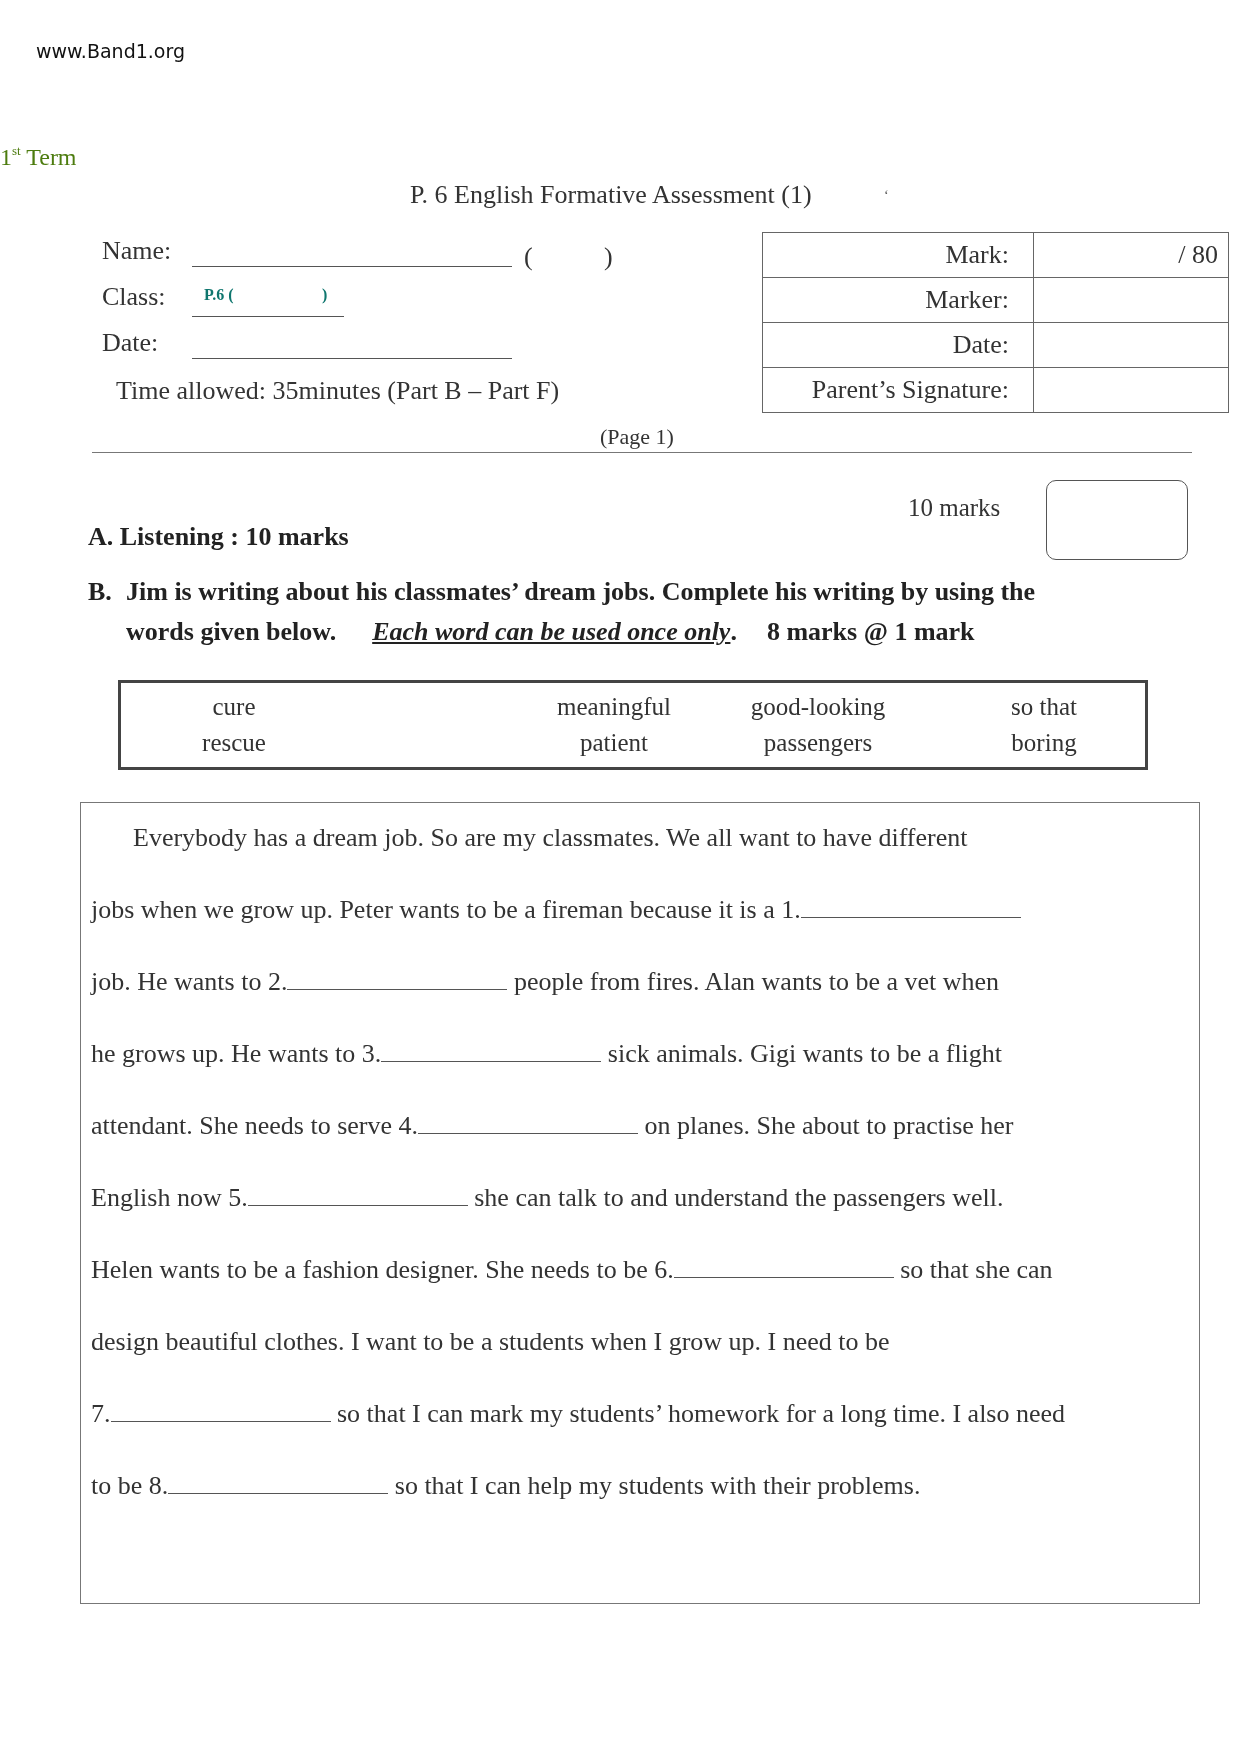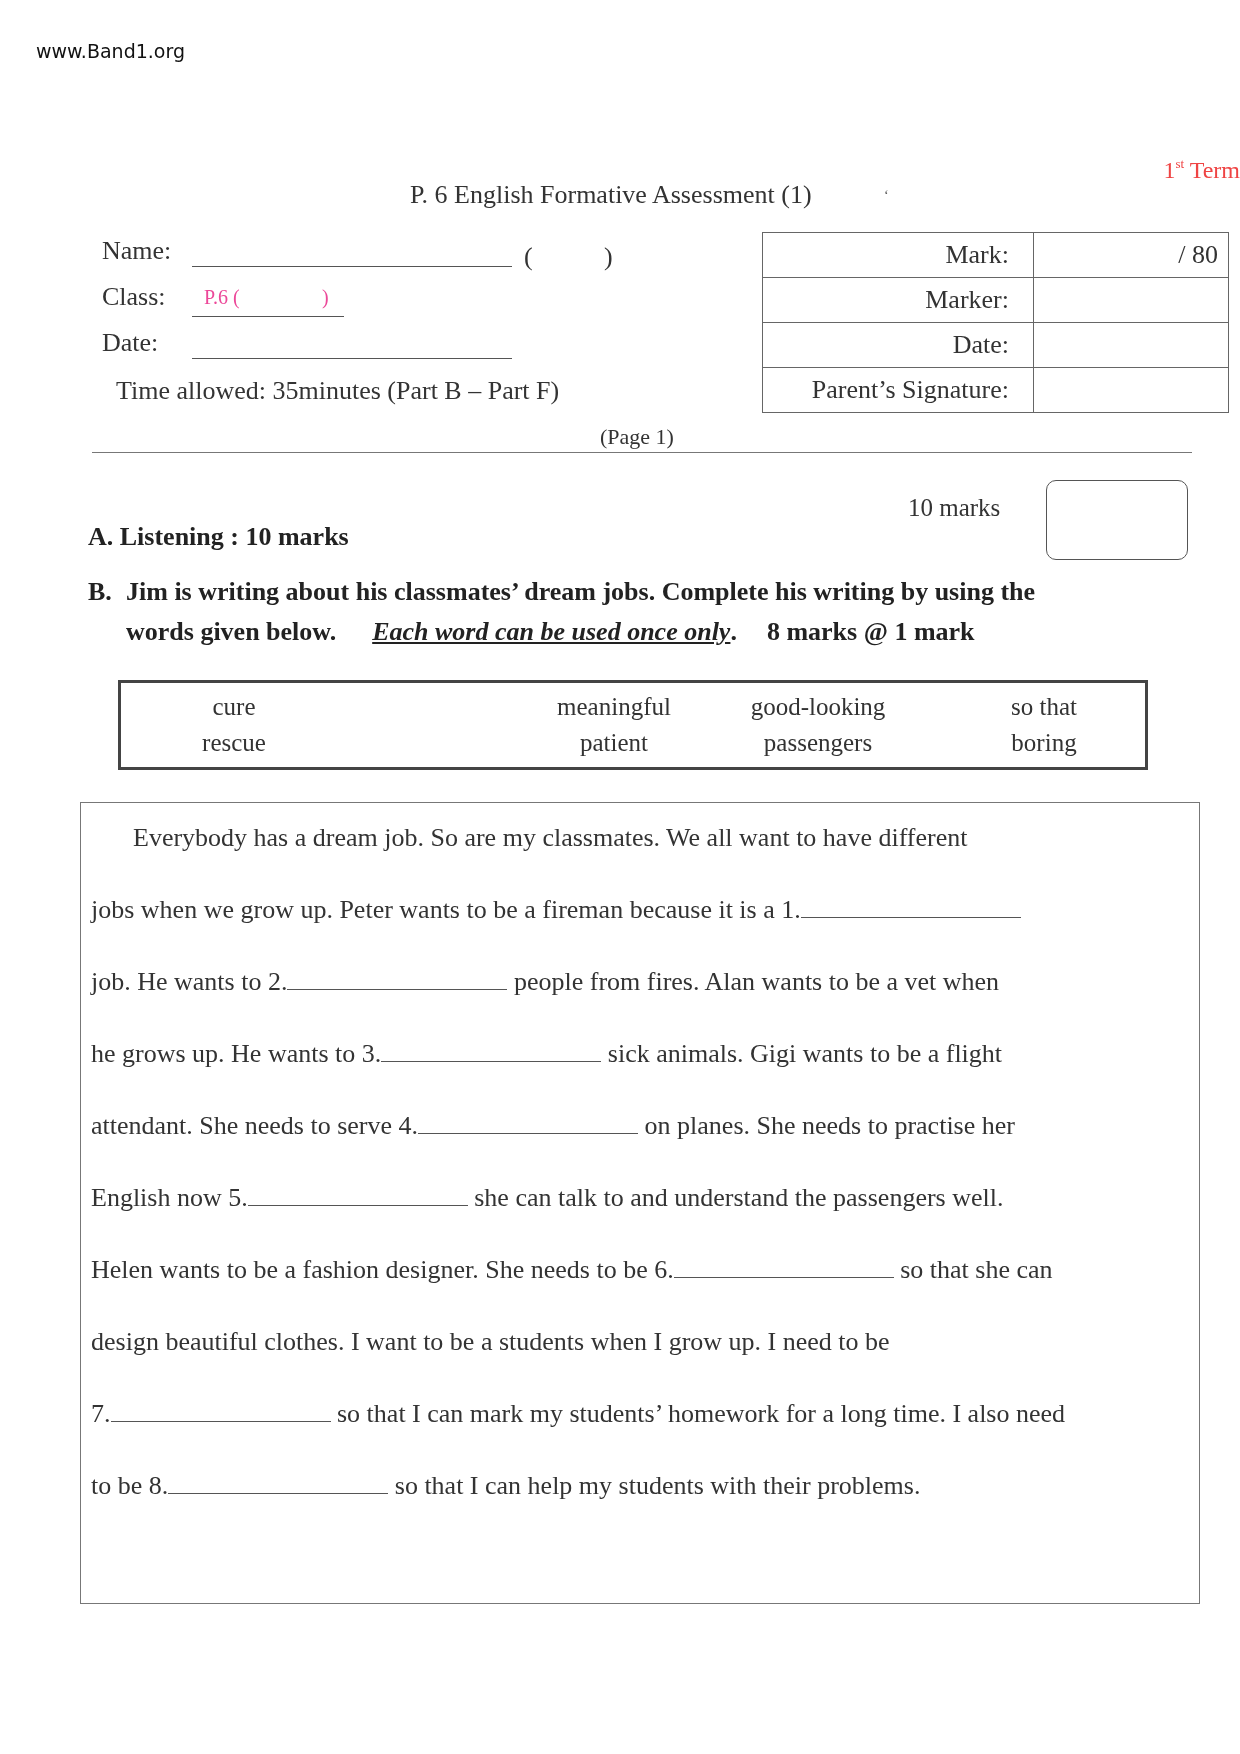--- a/index.html
+++ b/index.html
@@ -1,27 +1,27 @@
 <!DOCTYPE html>
 <html><head>
 <meta charset="utf-8">
 <style>
   html, body { margin: 0; padding: 0; background: #ffffff; }
   body { width: 1240px; height: 1754px; position: relative; overflow: hidden; color: #222; font-family: "Liberation Serif", "DejaVu Serif", serif; }
   .abs { position: absolute; }
   .site { left: 36px; top: 40px; font-family: "DejaVu Sans", "Liberation Sans", sans-serif; font-size: 19px; color: #111; }
-  .term { left: 0; width: 1240px; top: 156px; text-align: right; font-size: 24px; color: #ef4444; }
+  .term { left: 0; width: 1240px; top: 143px; text-align: left; font-size: 24px; color: #4d7c0f; }
   .term sup { font-size: 13px; vertical-align: 10px; }
   .title { left: 410px; top: 180px; font-size: 26px; color: #333; }
   .title-mark { left: 884px; top: 188px; font-size: 14px; color: #555; }
 
   .info-label { font-size: 26px; color: #333; }
   .uline { border-bottom: 1.5px solid #555; height: 0; }
   .paren { font-size: 26px; color: #333; }
-  .class-val { font-size: 20px; color: #ec4899; }
+  .class-val { font-size: 16px; color: #0f766e; font-weight: bold; }
 
   .score-table { left: 762px; top: 232px; border-collapse: collapse; }
   .score-table td { border: 1.5px solid #666; height: 44px; font-size: 26px; color: #333; padding: 0 24px; }
   .score-table td.lab { width: 222px; text-align: right; }
   .score-table td.val { width: 160px; text-align: right; padding-right: 10px; }
 
   .page-no { left: 600px; top: 424px; font-size: 22px; color: #333; }
   .hr { left: 92px; top: 452px; width: 1100px; border-top: 1.5px solid #777; }
 
   .secA { left: 88px; top: 522px; font-size: 26px; font-weight: bold; color: #222; }
@@ -116,20 +116,20 @@
       <div>boring</div>
     </div>
 </div>
 
 <div class="abs passage">
   <div id="passage-lines">
       <div class="line" style="top: 20px; left: 52px;"><span>Everybody has a dream job.    So are my classmates.    We all want to have different</span></div>
       <div class="line" style="top: 92px;"><span>jobs when we grow up.    Peter wants to be a fireman because it is a </span><span>1.</span><span class="blank"></span></div>
       <div class="line" style="top: 164px;"><span>job.    He wants to </span><span>2.</span><span class="blank"></span><span> people from fires.     Alan wants to be a vet when</span></div>
       <div class="line" style="top: 236px;"><span>he grows up.    He wants to </span><span>3.</span><span class="blank"></span><span> sick animals.    Gigi wants to be a flight</span></div>
-      <div class="line" style="top: 308px;"><span>attendant.    She needs to serve </span><span>4.</span><span class="blank"></span><span> on planes. She needs to practise her</span></div>
+      <div class="line" style="top: 308px;"><span>attendant.    She needs to serve </span><span>4.</span><span class="blank"></span><span> on planes. She about to practise her</span></div>
       <div class="line" style="top: 380px;"><span>English now </span><span>5.</span><span class="blank"></span><span> she can talk to and understand the passengers well.</span></div>
       <div class="line" style="top: 452px;"><span>Helen wants to be a fashion designer.    She needs to be </span><span>6.</span><span class="blank"></span><span> so that she can</span></div>
       <div class="line" style="top: 524px;"><span>design beautiful clothes.    I want to be a students when I grow up.    I need to be</span></div>
       <div class="line" style="top: 596px;"><span></span><span>7.</span><span class="blank"></span><span> so that I can mark my students’ homework for a long time.    I also need</span></div>
       <div class="line" style="top: 668px;"><span>to be </span><span>8.</span><span class="blank"></span><span> so that I can help my students with their problems.</span></div>
     </div>
 </div>
 
 </body></html>

